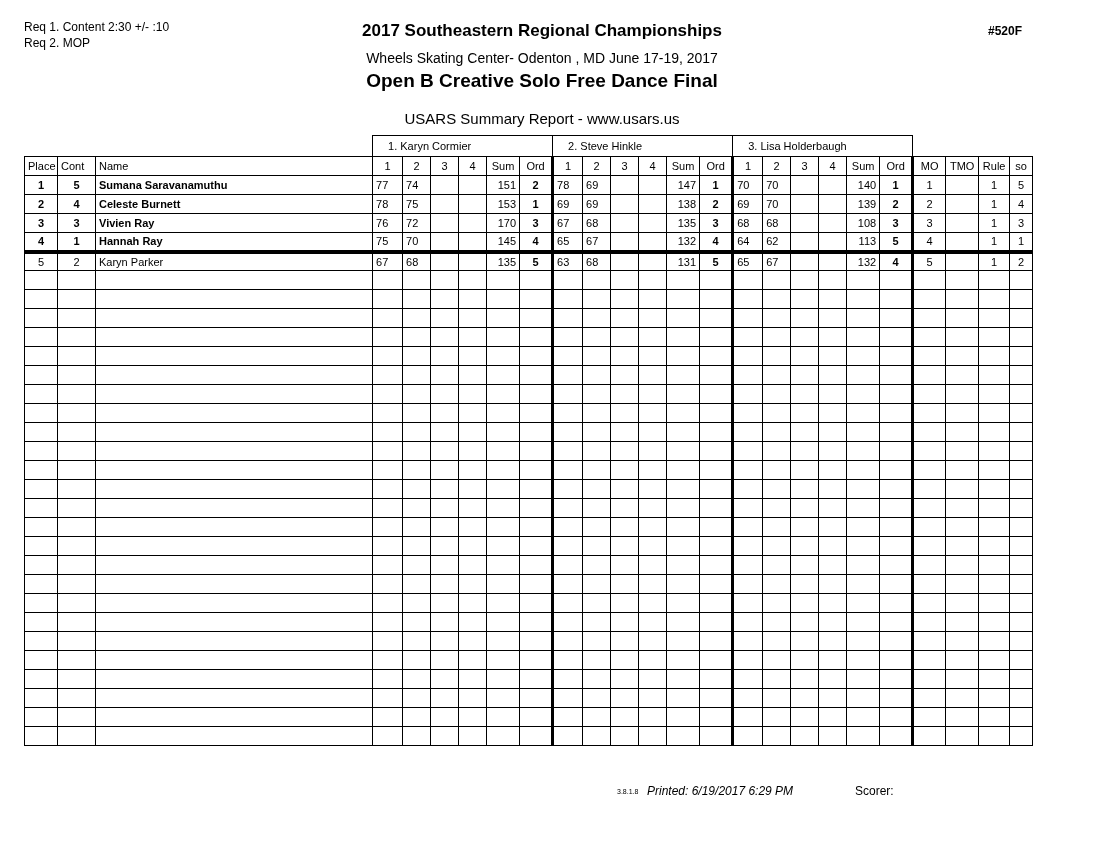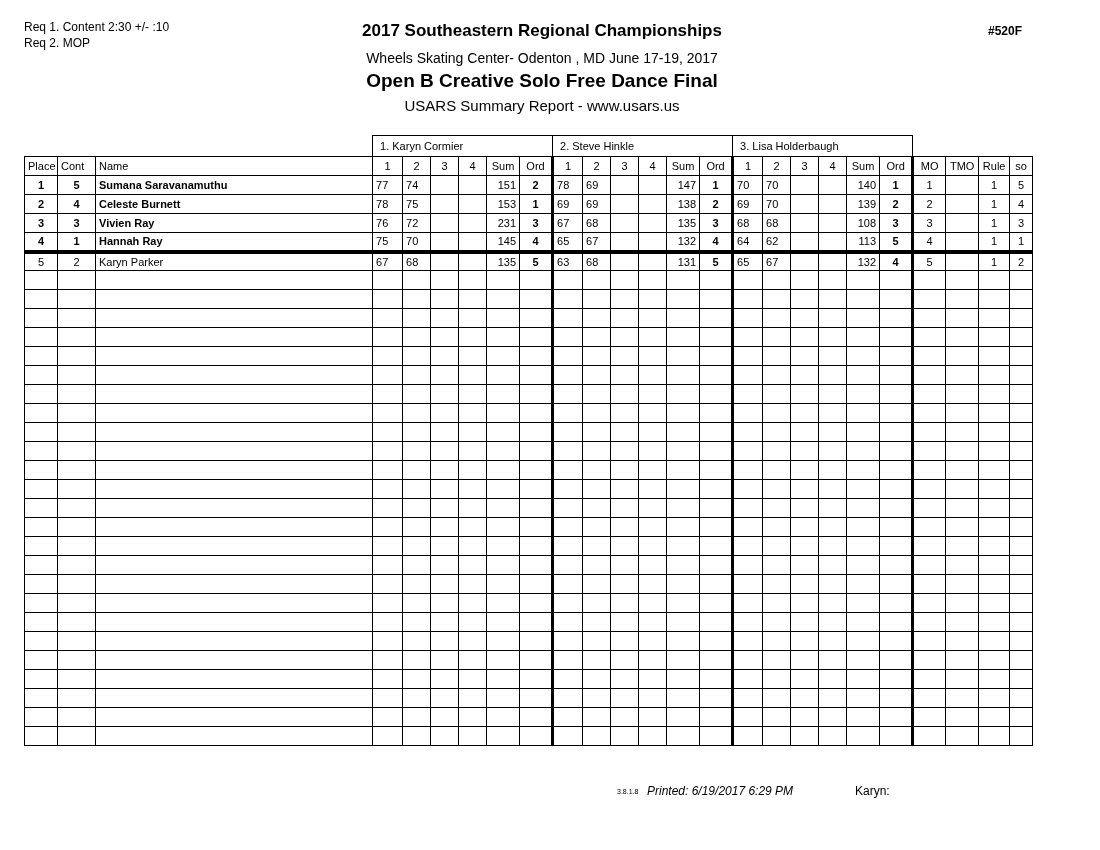--- a/index.html
+++ b/index.html
@@ -23,21 +23,21 @@
   .center-head {
     position: absolute;
     left: 134px;
     right: 150px;
     top: 21px;
     text-align: center;
   }
   .title-line { font-size: 17px; font-weight: bold; }
   .venue-line { font-size: 14px; margin-top: 9px; }
   .event-line { font-size: 19px; font-weight: bold; margin-top: 4px; }
-  .report-line { font-size: 15px; margin-top: 5px; }
+  .report-line { font-size: 15px; margin-top: 18px; }
   .event-num {
     position: absolute;
     top: 24px;
     right: 78px;
     font-size: 12px;
     font-weight: bold;
   }
   .tablewrap { position: absolute; left: 24px; top: 135px; }
   table.summary {
     border-collapse: collapse;
@@ -48,21 +48,21 @@
     border: 1px solid #000;
     height: 19px;
     padding: 0 3px;
     font-size: 11px;
     white-space: nowrap;
     overflow: hidden;
     vertical-align: middle;
   }
   .summary tr.judge-row td { height: 21px; }
   td.nb { border: none; }
-  td.judgebox { text-align: left; padding-left: 7px; font-size: 11px; }
+  td.judgebox { text-align: left; padding-left: 15px; font-size: 11px; }
   .hl { text-align: left; }
   .hc { text-align: center; }
   .c  { text-align: center; }
   .b  { font-weight: bold; }
   .nm { text-align: left; padding-left: 4px; }
   .sc { text-align: left; }
   .sum { text-align: right; }
   .ord { text-align: center; font-weight: bold; }
   .jend { border-right: 3px solid #000 !important; }
   tr.thickline td { border-bottom: 4px solid #000; }
@@ -210,21 +210,21 @@
             <td class="c">4</td>
           </tr>
           <tr>
             <td class="c b">3</td>
             <td class="c b">3</td>
             <td class="nm b">Vivien Ray</td>
             <td class="sc">76</td>
             <td class="sc">72</td>
             <td class="sc"></td>
             <td class="sc"></td>
-            <td class="sum">231</td>
+            <td class="sum">170</td>
             <td class="ord jend">3</td>
             <td class="sc">67</td>
             <td class="sc">68</td>
             <td class="sc"></td>
             <td class="sc"></td>
             <td class="sum">135</td>
             <td class="ord jend">3</td>
             <td class="sc">68</td>
             <td class="sc">68</td>
             <td class="sc"></td>
@@ -964,15 +964,15 @@
             <td></td>
             <td></td>
             <td></td>
           </tr>
         </tbody>
     </table>
   </div>
 
   <div class="footer-version">3.8.1.8</div>
   <div class="footer-printed">Printed: 6/19/2017 6:29 PM</div>
-  <div class="footer-scorer">Karyn:</div>
+  <div class="footer-scorer">Scorer:</div>
 
 </div>
 
 </body></html>

